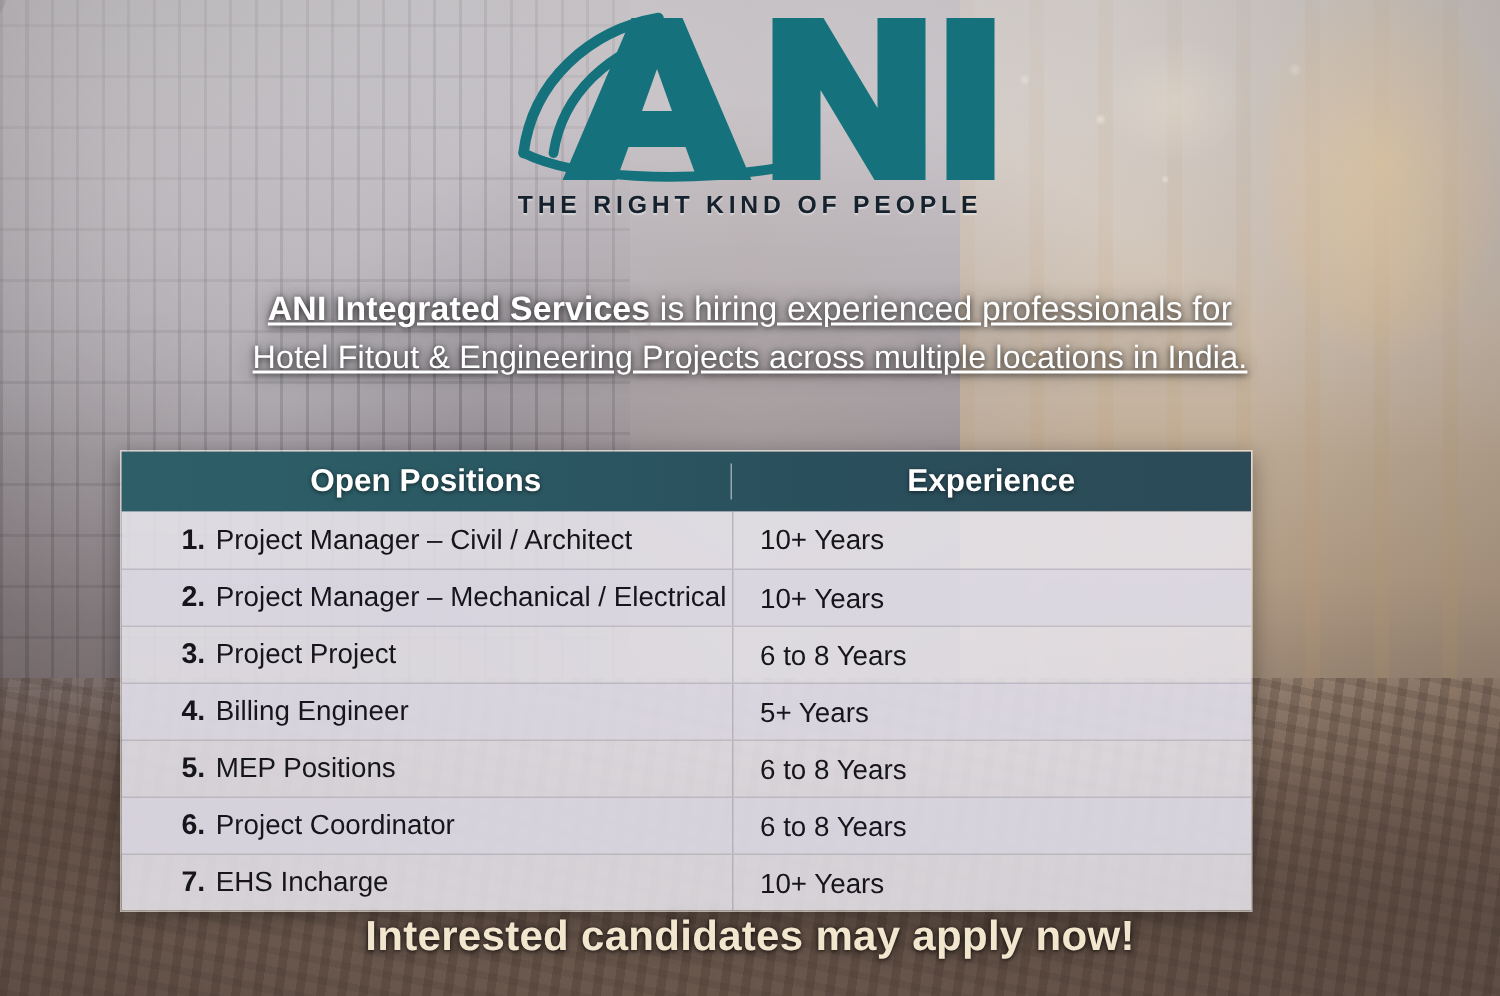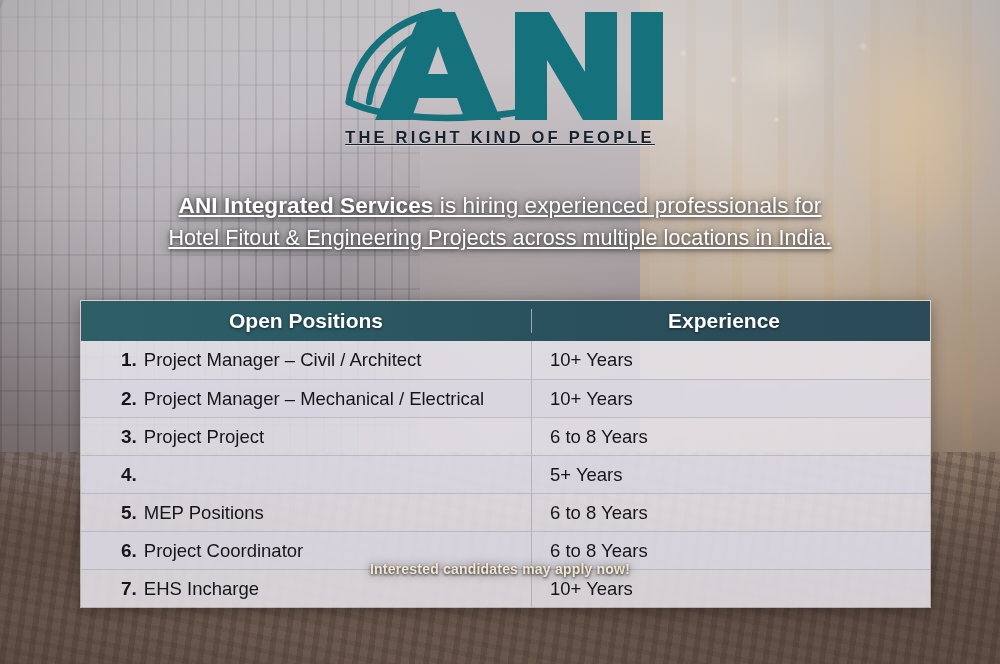--- a/index.html
+++ b/index.html
@@ -87,37 +87,36 @@
     display:flex; flex-direction:column; align-items:center; justify-content:flex-start;
   }
   .logo-mark{ position:relative; width:330px; height:118px; }
   .logo-mark svg{ display:block; width:100%; height:100%; overflow:visible; }
   .logo-tagline{
     margin-top:4px;
     font-size:16.5px; font-weight:bold; letter-spacing:3.2px;
     color:#15222e;
     font-family:"Liberation Sans", sans-serif;
     text-shadow:0 1px 1px rgba(255,255,255,.45);
-    text-decoration:underline;
   }
 
   
   .headline{
     position:absolute; left:0; right:0; top:190px;
     text-align:center; color:#ffffff;
     text-shadow:0 1px 4px rgba(0,0,0,.75), 0 0 14px rgba(0,0,0,.45);
     text-decoration:underline;
   }
   .headline .l1{ font-size:22.5px; line-height:32px; letter-spacing:.1px; }
   .headline .l2{ font-size:21.5px; line-height:33px; letter-spacing:.1px; }
   .headline b{ font-weight:bold; }
 
   
   .table{
-    position:absolute; left:80px; top:300px; width:851px;
+    position:absolute; left:80px; top:300px; width:755px;
     border:1px solid rgba(255,255,255,.55);
     box-shadow:0 3px 14px rgba(0,0,0,.35);
     overflow:hidden;
   }
   .thead{
     display:flex; height:40px; align-items:center;
     background:linear-gradient(90deg,#2e5f68 0%,#2b5a64 28%,#2a4f5c 62%,#2c4a57 100%);
   }
   .th{
     color:#fff; font-size:21px; font-weight:bold;
@@ -136,23 +135,23 @@
   .td-pos{ width:450px; padding-left:40px; display:flex; align-items:baseline; gap:7px; }
   .td-pos .num{ font-weight:bold; font-size:19px; }
   .td-exp{
     width:385px; padding-left:18px;
     border-left:1px solid rgba(120,115,130,.35);
     height:100%; display:flex; align-items:center;
   }
 
   
   .cta{
-    position:absolute; left:0; right:0; top:561px;
+    position:absolute; left:0; right:0; top:608px;
     text-align:center;
-    font-size:14px; font-weight:bold; letter-spacing:.2px;
+    font-size:28px; font-weight:bold; letter-spacing:.2px;
     color:#f3e6cf;
     text-shadow:0 1px 3px rgba(0,0,0,.8), 0 0 10px rgba(0,0,0,.5);
   }
 </style>
 </head>
 <body>
 
 <div class="poster">
 
   <div class="bg-base"></div>
@@ -214,20 +213,21 @@
         <div class="td td-pos">
           <span class="num">3.</span>
           <span>Project Project</span>
         </div>
         <div class="td td-exp">6 to 8 Years</div>
       </div>
 
       <div class="tr alt">
         <div class="td td-pos">
           <span class="num">4.</span>
+          <span>Billing Engineer</span>
         </div>
         <div class="td td-exp">5+ Years</div>
       </div>
 
       <div class="tr">
         <div class="td td-pos">
           <span class="num">5.</span>
           <span>MEP Positions</span>
         </div>
         <div class="td td-exp">6 to 8 Years</div>

